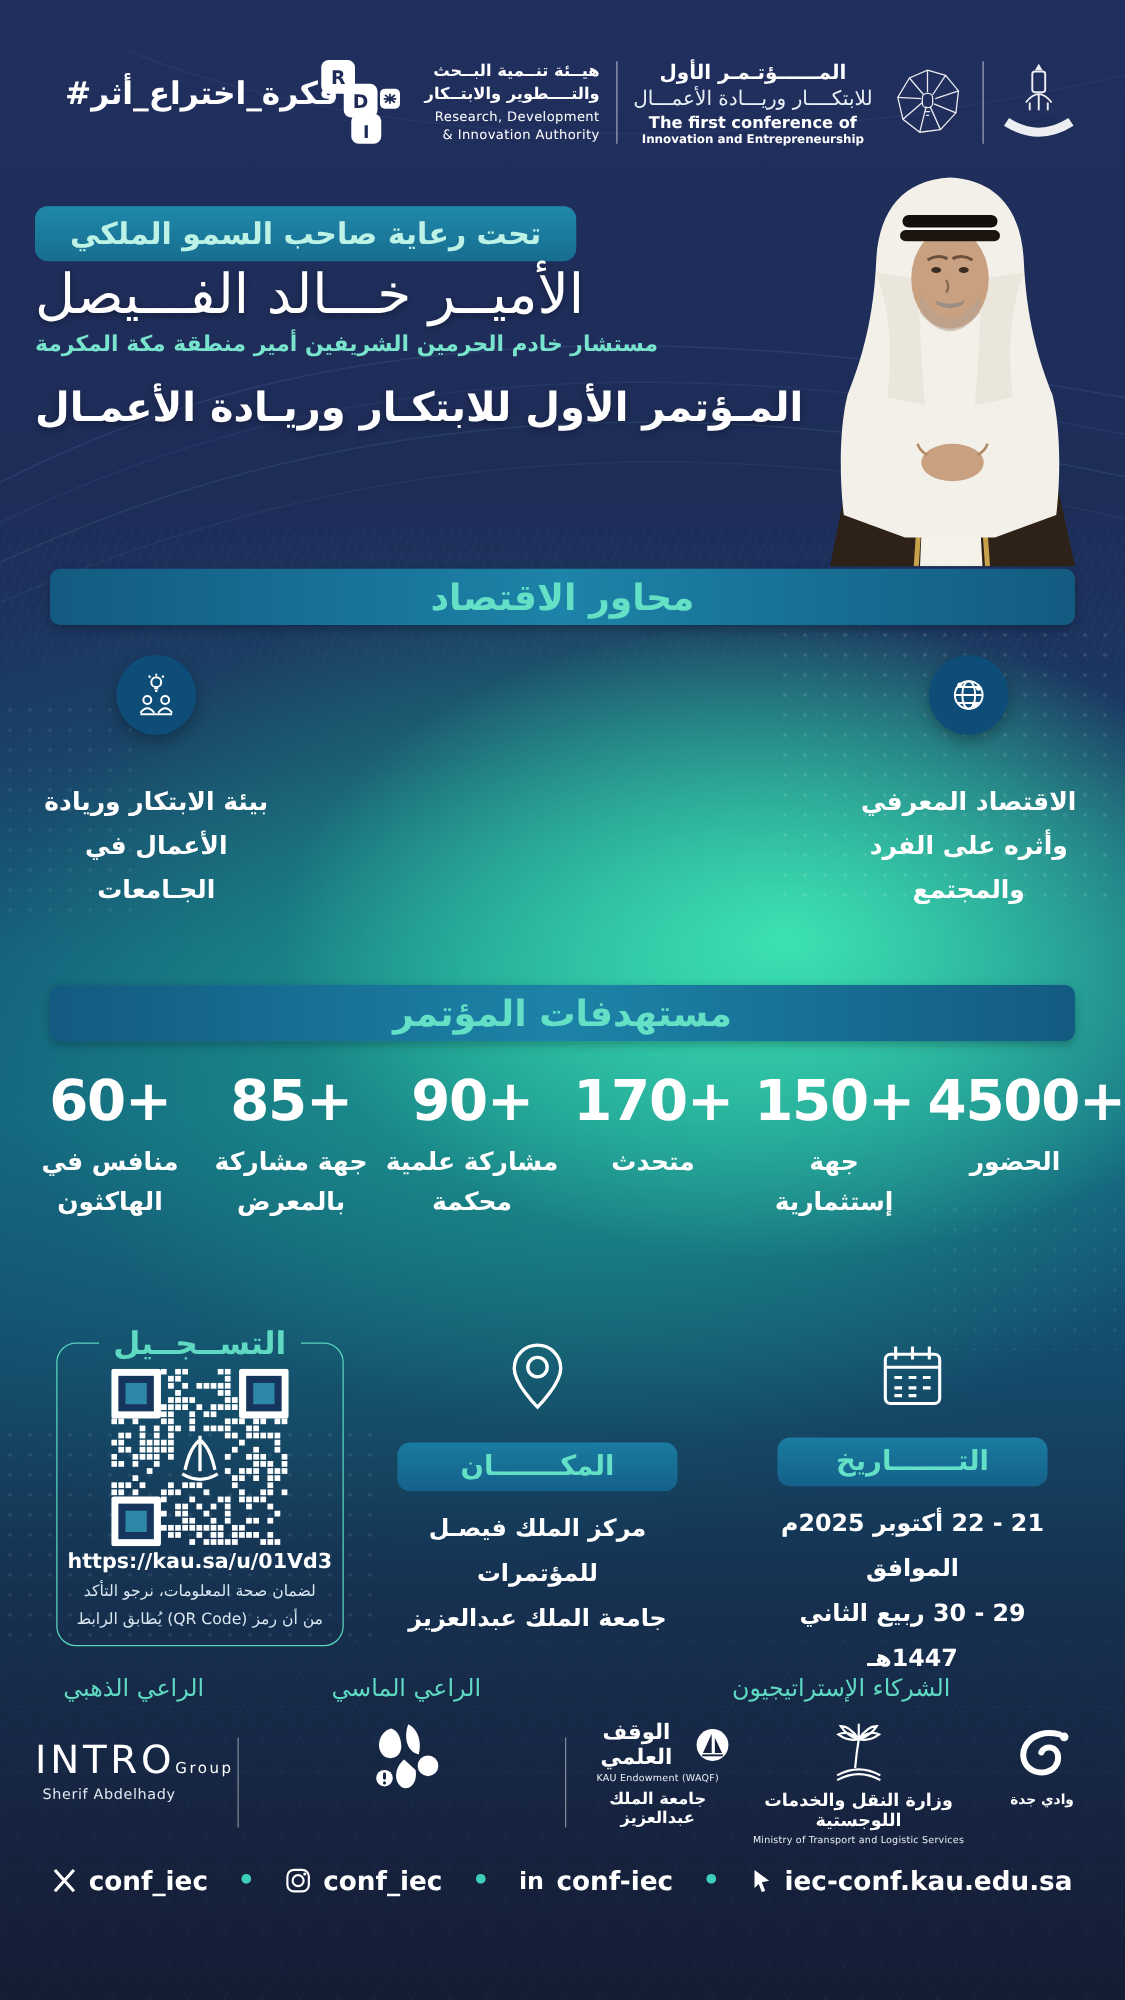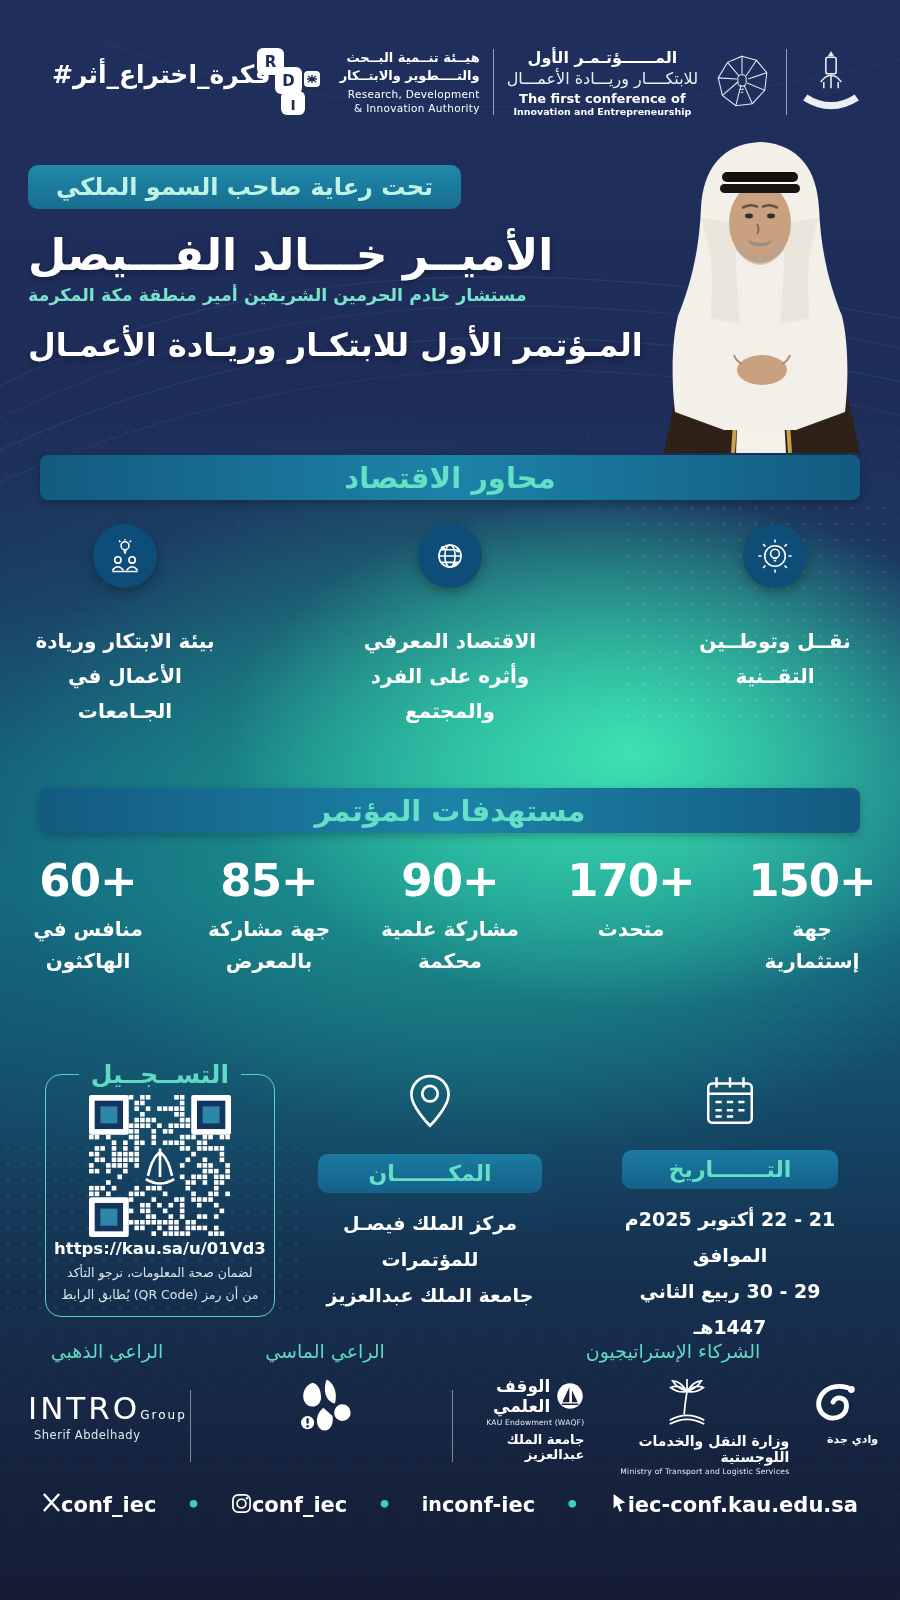--- a/index.html
+++ b/index.html
@@ -26,21 +26,21 @@
   .rdi-en{font-size:10.5px;line-height:1.3;margin-top:3px;letter-spacing:.3px}
   .divider-v{width:1px;background:rgba(255,255,255,.55)}
   .conf-text{text-align:center;direction:rtl}
   .conf-ar1{font-size:16px;font-weight:700;letter-spacing:1px}
   .conf-ar2{font-size:16px;color:#e8f0f5;margin-top:2px}
   .conf-en1{font-size:13px;font-weight:700;direction:ltr;margin-top:3px}
   .conf-en2{font-size:9.5px;font-weight:700;direction:ltr}
   
   .patronage{position:absolute;top:165px;left:28px;right:235px;text-align:left;direction:rtl}
   .badge{display:inline-block;background:linear-gradient(180deg,#2089aa,#176d90);color:#bdf3e6;font-weight:700;font-size:24px;padding:8px 28px;border-radius:10px}
-  .prince-name{font-size:44px;font-weight:700;margin-top:20px;text-shadow:0 2px 6px rgba(0,0,0,.35)}
+  .prince-name{font-size:44px;font-weight:400;margin-top:1px;text-shadow:0 2px 6px rgba(0,0,0,.35)}
   .prince-title{color:#79e4cd;font-size:17.5px;font-weight:700;margin-top:5px}
   .conf-title{font-size:32px;font-weight:700;margin-top:15px;line-height:1.6;text-shadow:0 2px 6px rgba(0,0,0,.3)}
   .prince-art{position:absolute;top:128px;right:4px;width:272px;height:325px}
   
   .band{position:absolute;left:40px;right:40px;height:45px;border-radius:8px;display:flex;align-items:center;justify-content:center;
     background:linear-gradient(90deg,#135a80,#1d83a8 50%,#135a80);color:#63e0c6;font-size:29px;font-weight:700;box-shadow:0 3px 8px rgba(0,0,0,.25)}
   .band-axes{top:455px}.band-targets{top:788px}
   
   .topics{position:absolute;top:524px;left:22px;right:22px;display:flex;direction:rtl;justify-content:space-between}
   .topic{width:206px;display:flex;flex-direction:column;align-items:center;text-align:center}
@@ -71,29 +71,29 @@
   .intro-row{margin-top:28px;direction:ltr;white-space:nowrap}
   .intro-name{font-size:31px;font-weight:400;letter-spacing:3px}
   .intro-suffix{font-size:12px;letter-spacing:2px}
   .intro-person{font-size:11.5px;color:#dfe8f0;text-align:left;margin:2px 0 0 6px;letter-spacing:.5px}
   .diamond{position:absolute;left:200px;top:10px;width:250px;text-align:center}
   .ams-row{display:flex;direction:ltr;align-items:center;justify-content:center;gap:10px;margin-top:16px}
   .ams-ar{font-size:14.5px;font-weight:700;direction:rtl;line-height:1.5}
   .ams-en{font-size:14.5px;font-weight:700;letter-spacing:.5px;margin-top:2px}
   .strategic{position:absolute;left:462px;right:16px;top:10px}
   .partners{display:flex;direction:rtl;justify-content:space-between;align-items:flex-start;margin-top:14px;padding:0 6px}
-  .partner{}
+  .partner{text-align:center}
   .p-ministry{width:208px}.p-wadi{width:90px}.p-kau{width:118px}
   .p-ar{font-size:14px;font-weight:700;direction:rtl;margin-top:5px}
   .p-en{font-size:7.6px;letter-spacing:.2px;margin-top:2px;color:#e8eef5}
   .waqf-title{font-size:17px;font-weight:700;direction:rtl}
   .sp-div{position:absolute;width:1px;background:rgba(255,255,255,.45)}
   
   .footer{position:absolute;left:42px;right:42px;top:1492px;display:flex;justify-content:space-between;align-items:center;direction:ltr;font-weight:700;font-size:21px}
-  .f-item{display:flex;direction:ltr}
+  .f-item{display:flex;align-items:center;gap:10px;direction:ltr}
   .f-dot{color:#3ed0b6;font-size:22px}
   .in-glyph{font-size:19px;font-weight:700;font-style:normal}
   .arc-decor{position:absolute;pointer-events:none}
 </style>
 </head>
 <body>
 
 <div class="canvas">
 
   <svg class="arc-decor" style="left:0;top:0" width="900" height="620" viewBox="0 0 900 620" fill="none">
@@ -193,31 +193,20 @@
   </svg>
 
   <div class="band band-axes">
     <span>محاور الاقتصاد</span>
   </div>
 
   <div class="topics">
     <div class="topic">
       <div class="topic-circle">
         <svg width="38" height="38" viewBox="0 0 48 48" fill="none" stroke="#fff" stroke-width="2">
-          <circle cx="24" cy="24" r="13"></circle>
-          <path d="M24 7 v-4 M24 41 v4 M7 24 h-4 M41 24 h4 M12 12 l-3 -3 M36 12 l3 -3 M12 36 l-3 3 M36 36 l3 3"></path>
-          <circle cx="24" cy="21" r="5.5"></circle>
-            <path d="M21.5 27 h5 M22.5 30 h3"></path>
-        </svg>
-      </div>
-      <div class="topic-label">نقــل وتوطــين التقــنية</div>
-    </div>
-    <div class="topic">
-      <div class="topic-circle">
-        <svg width="38" height="38" viewBox="0 0 48 48" fill="none" stroke="#fff" stroke-width="2">
           <circle cx="24" cy="24" r="14"></circle>
             <ellipse cx="24" cy="24" rx="6.5" ry="14"></ellipse>
           <path d="M10 24 h28 M13 16 h22 M13 32 h22"></path>
           <circle cx="15" cy="14" r="1.6" fill="#fff"></circle>
             <circle cx="34" cy="17" r="1.6" fill="#fff"></circle>
             <circle cx="30" cy="34" r="1.6" fill="#fff"></circle>
         </svg>
       </div>
       <div class="topic-label">الاقتصاد المعرفي وأثره على الفرد والمجتمع</div>
     </div>
@@ -233,20 +222,24 @@
       </div>
       <div class="topic-label">بيئة الابتكار وريادة الأعمال في الجـامعات</div>
     </div>
   </div>
 
   <div class="band band-targets">
     <span>مستهدفات المؤتمر</span>
   </div>
 
   <div class="stats">
+    <div class="stat">
+      <div class="stat-value">4500+</div>
+      <div class="stat-label">الحضور</div>
+    </div>
     <div class="stat">
       <div class="stat-value">150+</div>
       <div class="stat-label">جهة إستثمارية</div>
     </div>
     <div class="stat">
       <div class="stat-value">170+</div>
       <div class="stat-label">متحدث</div>
     </div>
     <div class="stat">
       <div class="stat-value">90+</div>

